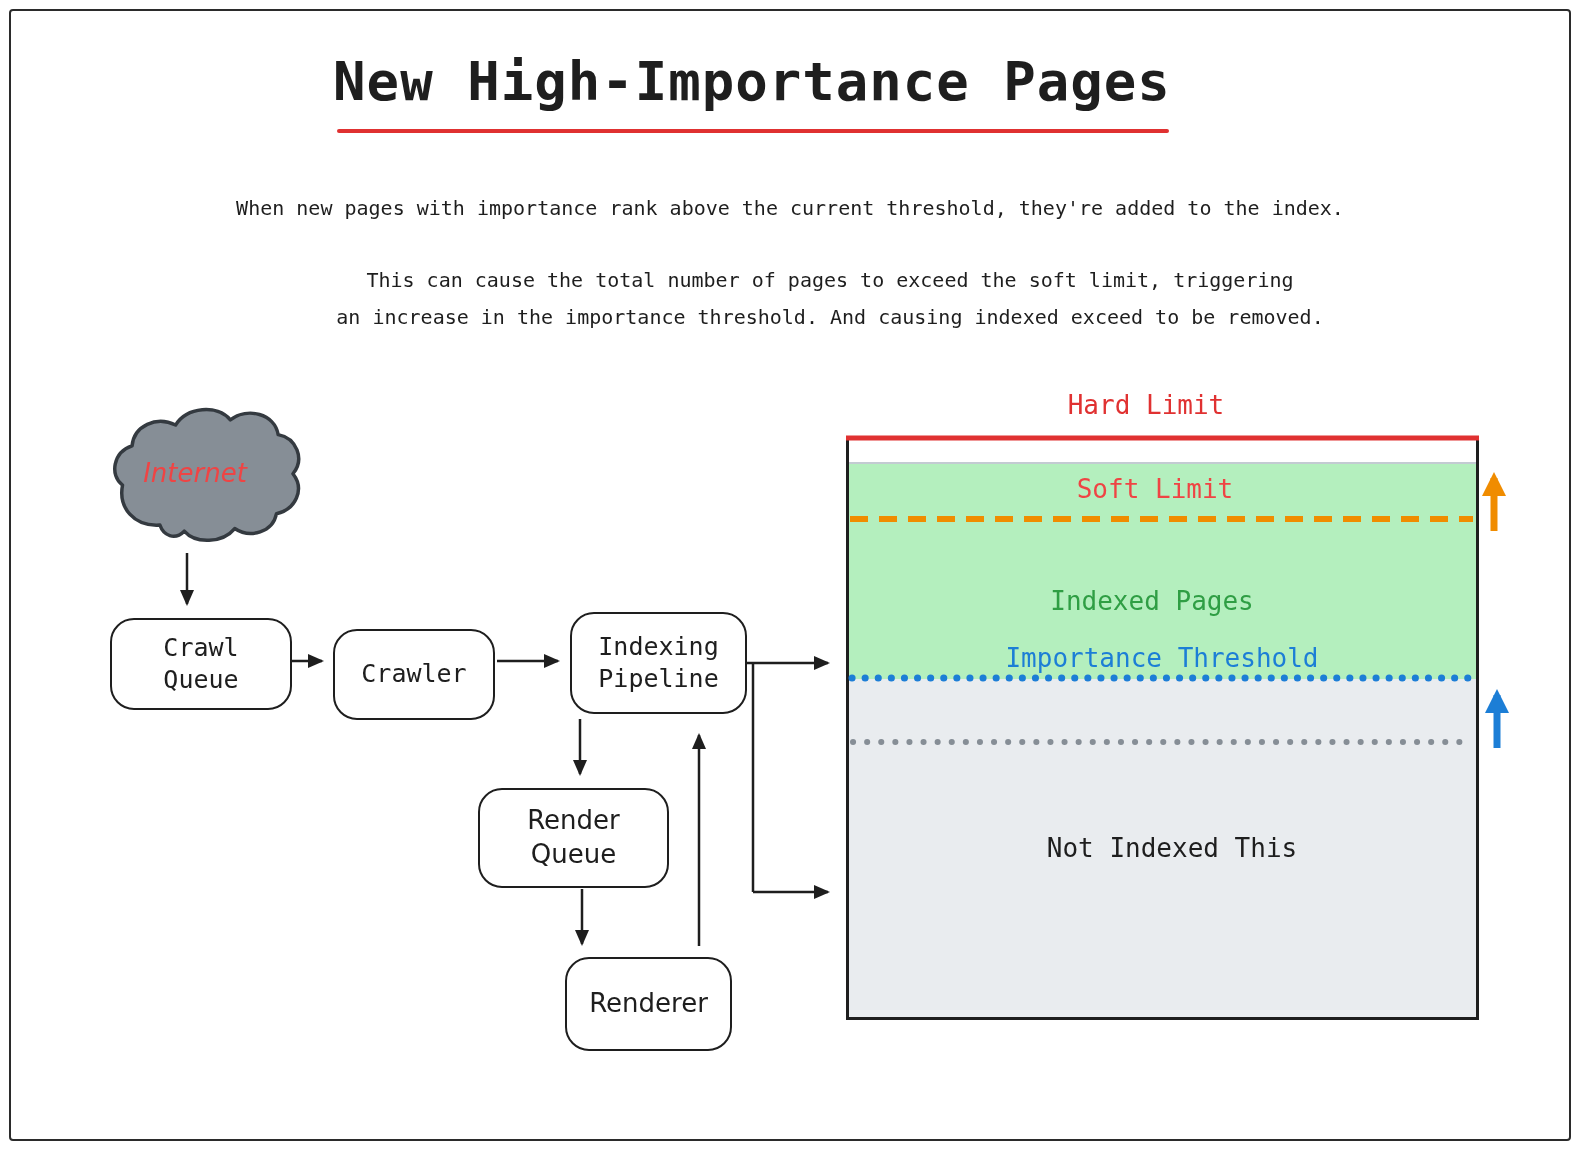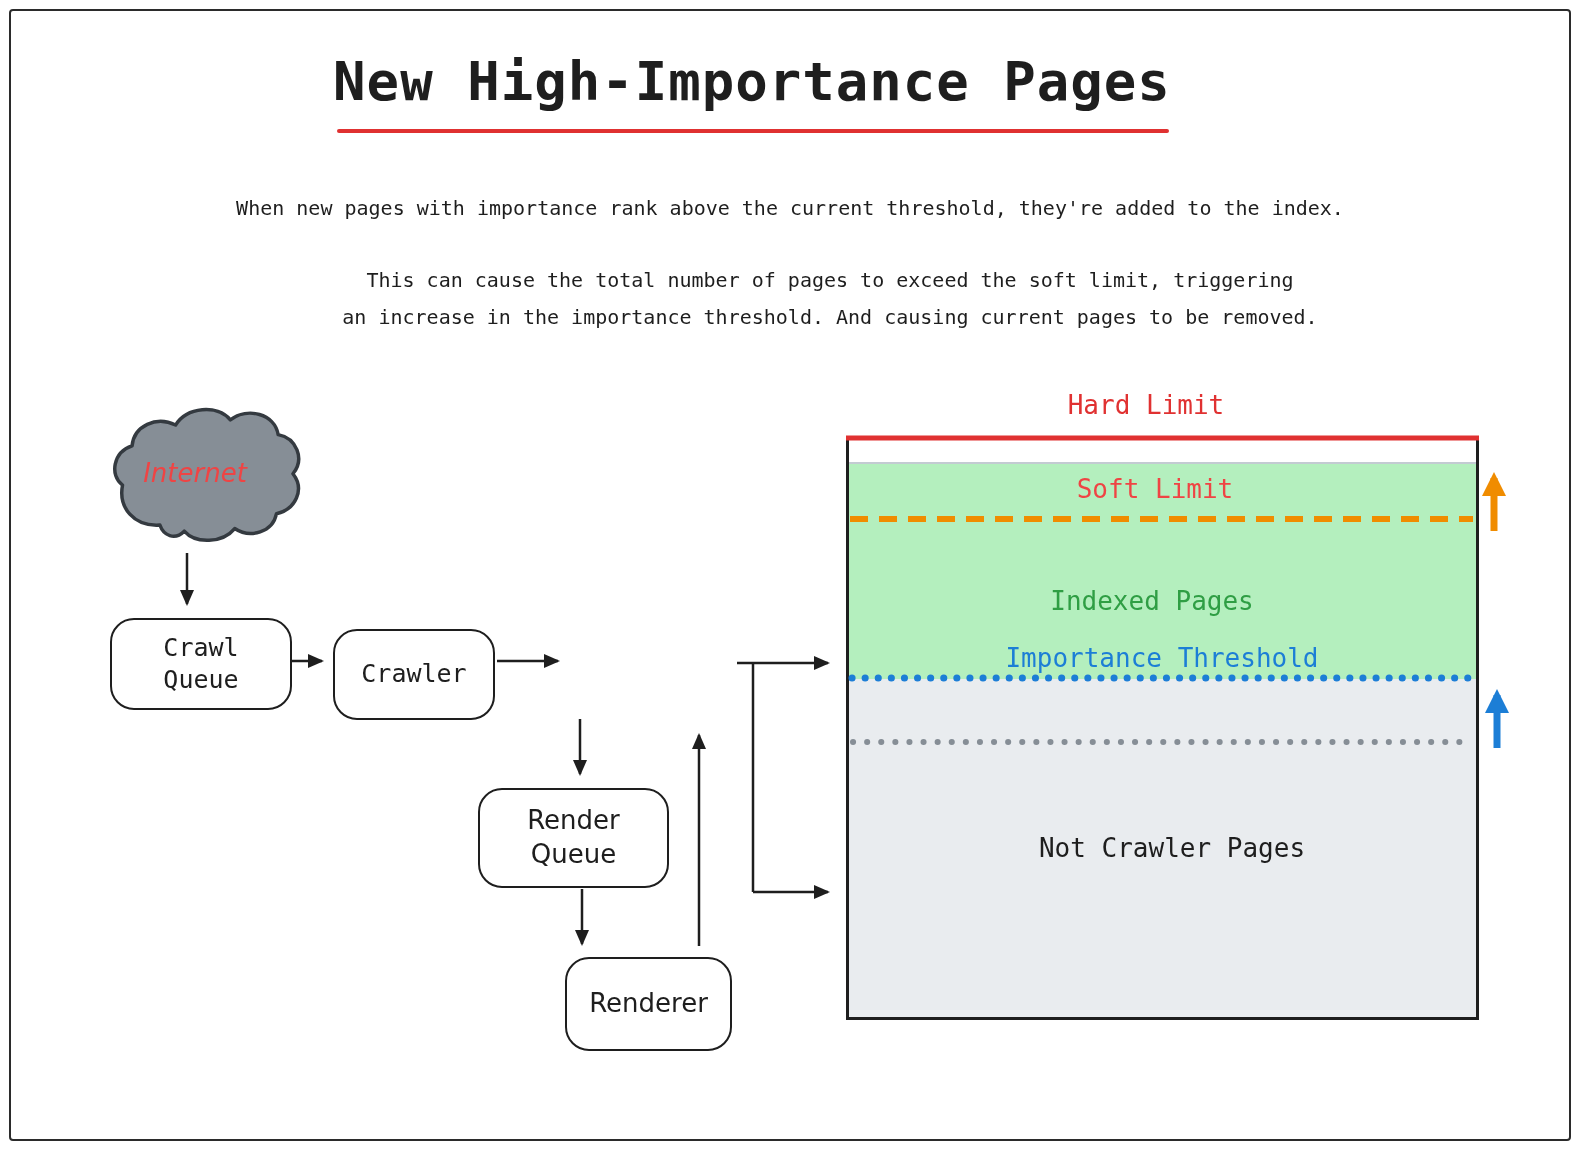--- a/index.html
+++ b/index.html
@@ -61,56 +61,59 @@
 <body>
 
 <div class="canvas">
   <div class="frame"></div>
 
   <div class="title">New High-Importance Pages</div>
   <div class="title-underline"></div>
 
   <div class="intro l1">When new pages with importance rank above the current threshold, they're added to the index.</div>
   <div class="intro l2">This can cause the total number of pages to exceed the soft limit, triggering</div>
-  <div class="intro l3">an increase in the importance threshold. And causing current pages to be removed.</div>
+  <div class="intro l3">an increase in the importance threshold. And causing indexed exceed to be removed.</div>
 
   <div class="cloud-wrap">
     <svg width="200" height="155" viewBox="0 0 230 170">
       <path d="M 62,142 C 32,144 14,122 19,96 C 4,85 8,58 30,51 C 32,28 58,16 80,27
                C 93,6 128,3 143,21 C 163,6 194,14 198,38 C 219,42 229,66 215,83
                C 229,101 218,124 196,129 C 192,150 166,158 148,146 C 134,163 103,164 90,149
                C 79,160 66,154 62,142 Z" fill="#868e96" stroke="#343a40" stroke-width="4" stroke-linejoin="round"></path>
     </svg>
   </div>
   <div class="cloud-label">Internet</div>
 
   <div class="node" style="left:110px;top:618px;width:158px;height:88px;padding:0 10px;">
     <span>Crawl Queue</span>
   </div>
   <div class="node" style="left:333px;top:585px;width:158px;height:87px;margin-top:44px;">
     <span>Crawler</span>
+  </div>
+  <div class="node" style="left:570px;top:612px;width:157px;height:98px;padding:0 8px;">
+    <span>Indexing Pipeline</span>
   </div>
   <div class="node comic" style="left:565px;top:957px;width:163px;height:90px;">
     <span>Renderer</span>
   </div>
   <div class="node comic" style="left:478px;top:788px;width:159px;height:96px;padding:0 14px;">
     <span>Render Queue</span>
   </div>
 
   <div class="limit-box">
     <div class="region-green"></div>
     <div class="region-gray"></div>
     <div class="limit-border"></div>
   </div>
 
   <div class="label lbl-hard">Hard Limit</div>
   <div class="label lbl-soft">Soft Limit</div>
   <div class="label lbl-indexed">Indexed Pages</div>
   <div class="label lbl-threshold">Importance Threshold</div>
-  <div class="label lbl-notindexed">Not Crawler Pages</div>
+  <div class="label lbl-notindexed">Not Indexed This</div>
 
   <svg class="overlay" width="1580" height="1150" viewBox="0 0 1580 1150">
     <defs>
       <marker id="mBlack" markerUnits="userSpaceOnUse" markerWidth="18" markerHeight="16" refX="15" refY="7" orient="auto">
         <path d="M1,0 L17,7 L1,14 Z" fill="#1e1e1e"></path>
       </marker>
       <marker id="mOrange" markerUnits="userSpaceOnUse" markerWidth="28" markerHeight="26" refX="18" refY="12" orient="auto">
         <path d="M0,0 L24,12 L0,24 Z" fill="#f08c00"></path>
       </marker>
       <marker id="mBlue" markerUnits="userSpaceOnUse" markerWidth="28" markerHeight="26" refX="18" refY="12" orient="auto">

